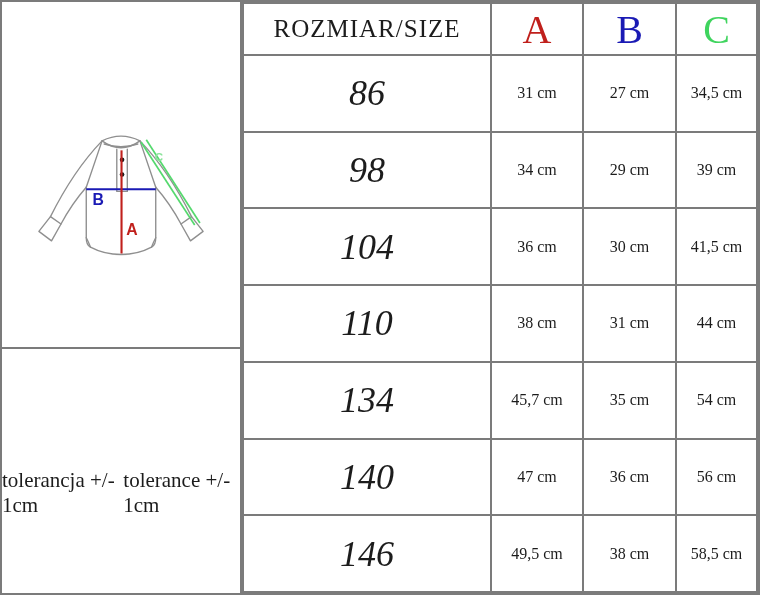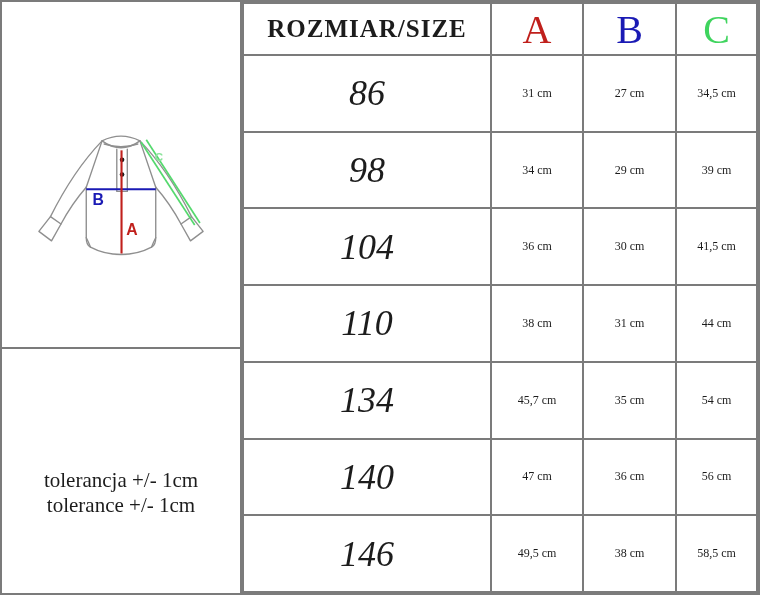--- a/index.html
+++ b/index.html
@@ -27,21 +27,21 @@
     box-sizing:border-box;
     border-bottom:2px solid #7b7b7b;
     display:flex;
     align-items:center;
     justify-content:center;
     padding-top:38px;
   }
   .tolerance-section{
     flex:1;
     display:flex;
-    flex-direction:column;
+    flex-direction:row;
     align-items:center;
     justify-content:center;
     gap:0;
     font-size:21px;
     margin-top:44px;
   }
   .size-table{
     flex:1;
     border-collapse:collapse;
     table-layout:fixed;
@@ -53,27 +53,27 @@
     text-align:center;
     vertical-align:middle;
     padding:0;
     overflow:hidden;
     font-weight:normal;
   }
   .size-table col.c-size{width:248px;}
   .size-table col.c-a{width:92px;}
   .size-table col.c-b{width:93px;}
   .size-table thead th{height:50px;}
-  th.size-h{font-size:25px;letter-spacing:1px;font-weight:bold;}
+  th.size-h{font-size:25px;letter-spacing:1px;}
   th.letter-h{font-size:40px;}
   th.a-h{color:#c0201c;}
   th.b-h{color:#1a1ab4;}
   th.c-h{color:#3fd45e;}
   td.size-cell{font-size:36px;font-style:italic;}
-  td.val-cell{font-size:12px;}
+  td.val-cell{font-size:16px;}
   .shirt-svg{display:block;}
   .m-label{font-family:"Liberation Sans", sans-serif;font-weight:bold;}
 </style>
 </head>
 <body>
 
 <div class="page">
 
   <div class="left-panel">
 

